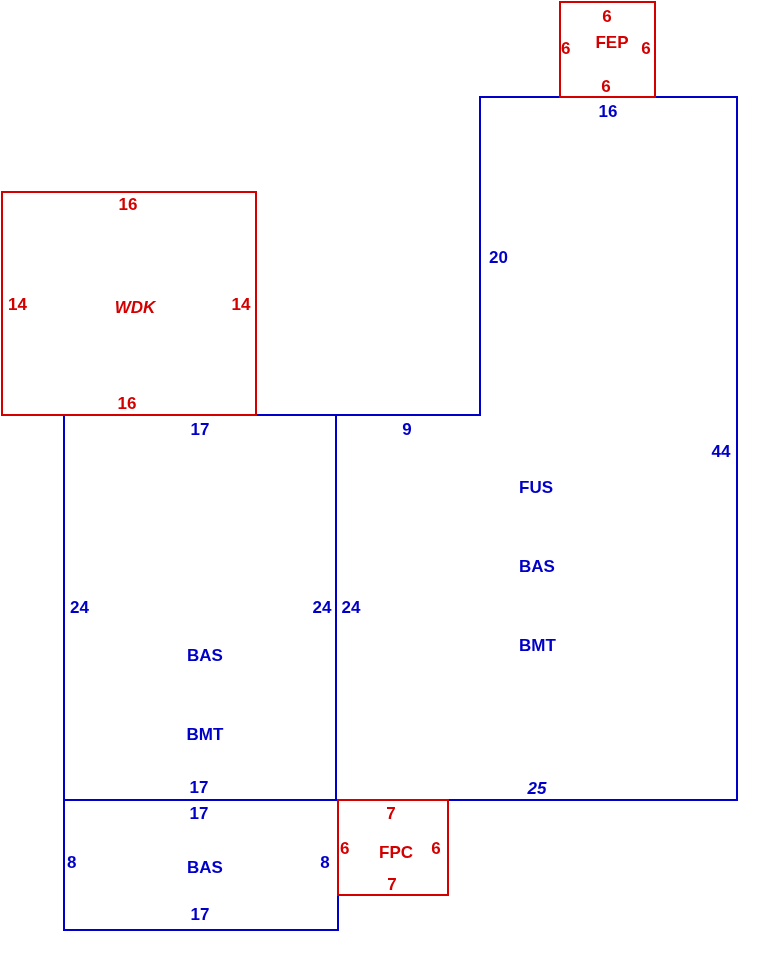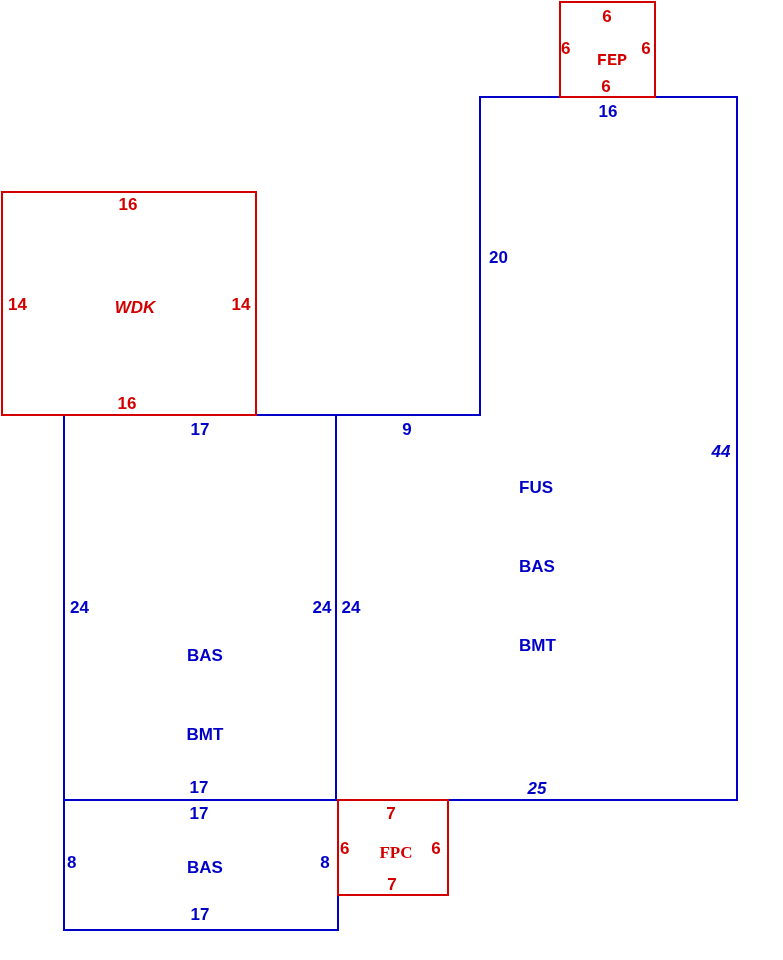--- a/index.html
+++ b/index.html
@@ -32,27 +32,27 @@
     <rect x="64" y="415" width="272" height="385" fill="none" stroke="var(--blue)" stroke-width="2"></rect>
     <rect x="64" y="800" width="274" height="130" fill="none" stroke="var(--blue)" stroke-width="2"></rect>
 
     <rect x="2" y="192" width="254" height="223" fill="none" stroke="var(--red)" stroke-width="2"></rect>
     <rect x="560" y="2" width="95" height="95" fill="none" stroke="var(--red)" stroke-width="2"></rect>
     <rect x="338" y="800" width="110" height="95" fill="none" stroke="var(--red)" stroke-width="2"></rect>
   </svg>
 
   <div class="lbl red c" style="left:607px; top:6px;">6</div>
   <div class="lbl red" style="left:561px; top:38px;">6</div>
-  <div class="lbl red c" style="left:612px; top:50px;font-family:Liberation Mono, monospace;">FEP</div>
+  <div class="lbl red c" style="left:612px; top:32px;">FEP</div>
   <div class="lbl red c" style="left:646px; top:38px;">6</div>
   <div class="lbl red c" style="left:606px; top:76px;">6</div>
 
   <div class="lbl blue c" style="left:608px; top:101px;">16</div>
   <div class="lbl blue" style="left:489px; top:247px;">20</div>
-  <div class="lbl blue c" style="left:721px; top:441px;font-style:italic;">44</div>
+  <div class="lbl blue c" style="left:721px; top:441px;">44</div>
   <div class="lbl blue stack" style="left:519px; top:419px;">
     <span>FUS</span>
     <span>BAS</span>
     <span>BMT</span>
   </div>
   <div class="lbl blue c" style="left:407px; top:419px;">9</div>
   <div class="lbl blue c" style="left:537px; top:778px;font-style:italic;">25</div>
 
   <div class="lbl red c" style="left:128px; top:194px;">16</div>
   <div class="lbl red" style="left:8px;   top:294px;">14</div>
@@ -71,17 +71,17 @@
   <div class="lbl blue c" style="left:199px; top:777px;">17</div>
 
   <div class="lbl blue c" style="left:199px; top:803px;">17</div>
   <div class="lbl blue" style="left:67px;  top:852px;">8</div>
   <div class="lbl blue c" style="left:205px; top:857px;">BAS</div>
   <div class="lbl blue c" style="left:325px; top:852px;">8</div>
   <div class="lbl blue c" style="left:200px; top:904px;">17</div>
 
   <div class="lbl red c" style="left:391px; top:803px;">7</div>
   <div class="lbl red" style="left:340px; top:838px;">6</div>
-  <div class="lbl red c" style="left:396px; top:842px;font-family:Liberation Serif, serif;">FPC</div>
+  <div class="lbl red c" style="left:396px; top:842px;">FPC</div>
   <div class="lbl red c" style="left:436px; top:838px;">6</div>
   <div class="lbl red c" style="left:392px; top:874px;">7</div>
 
 </div>
 
 </body></html>

